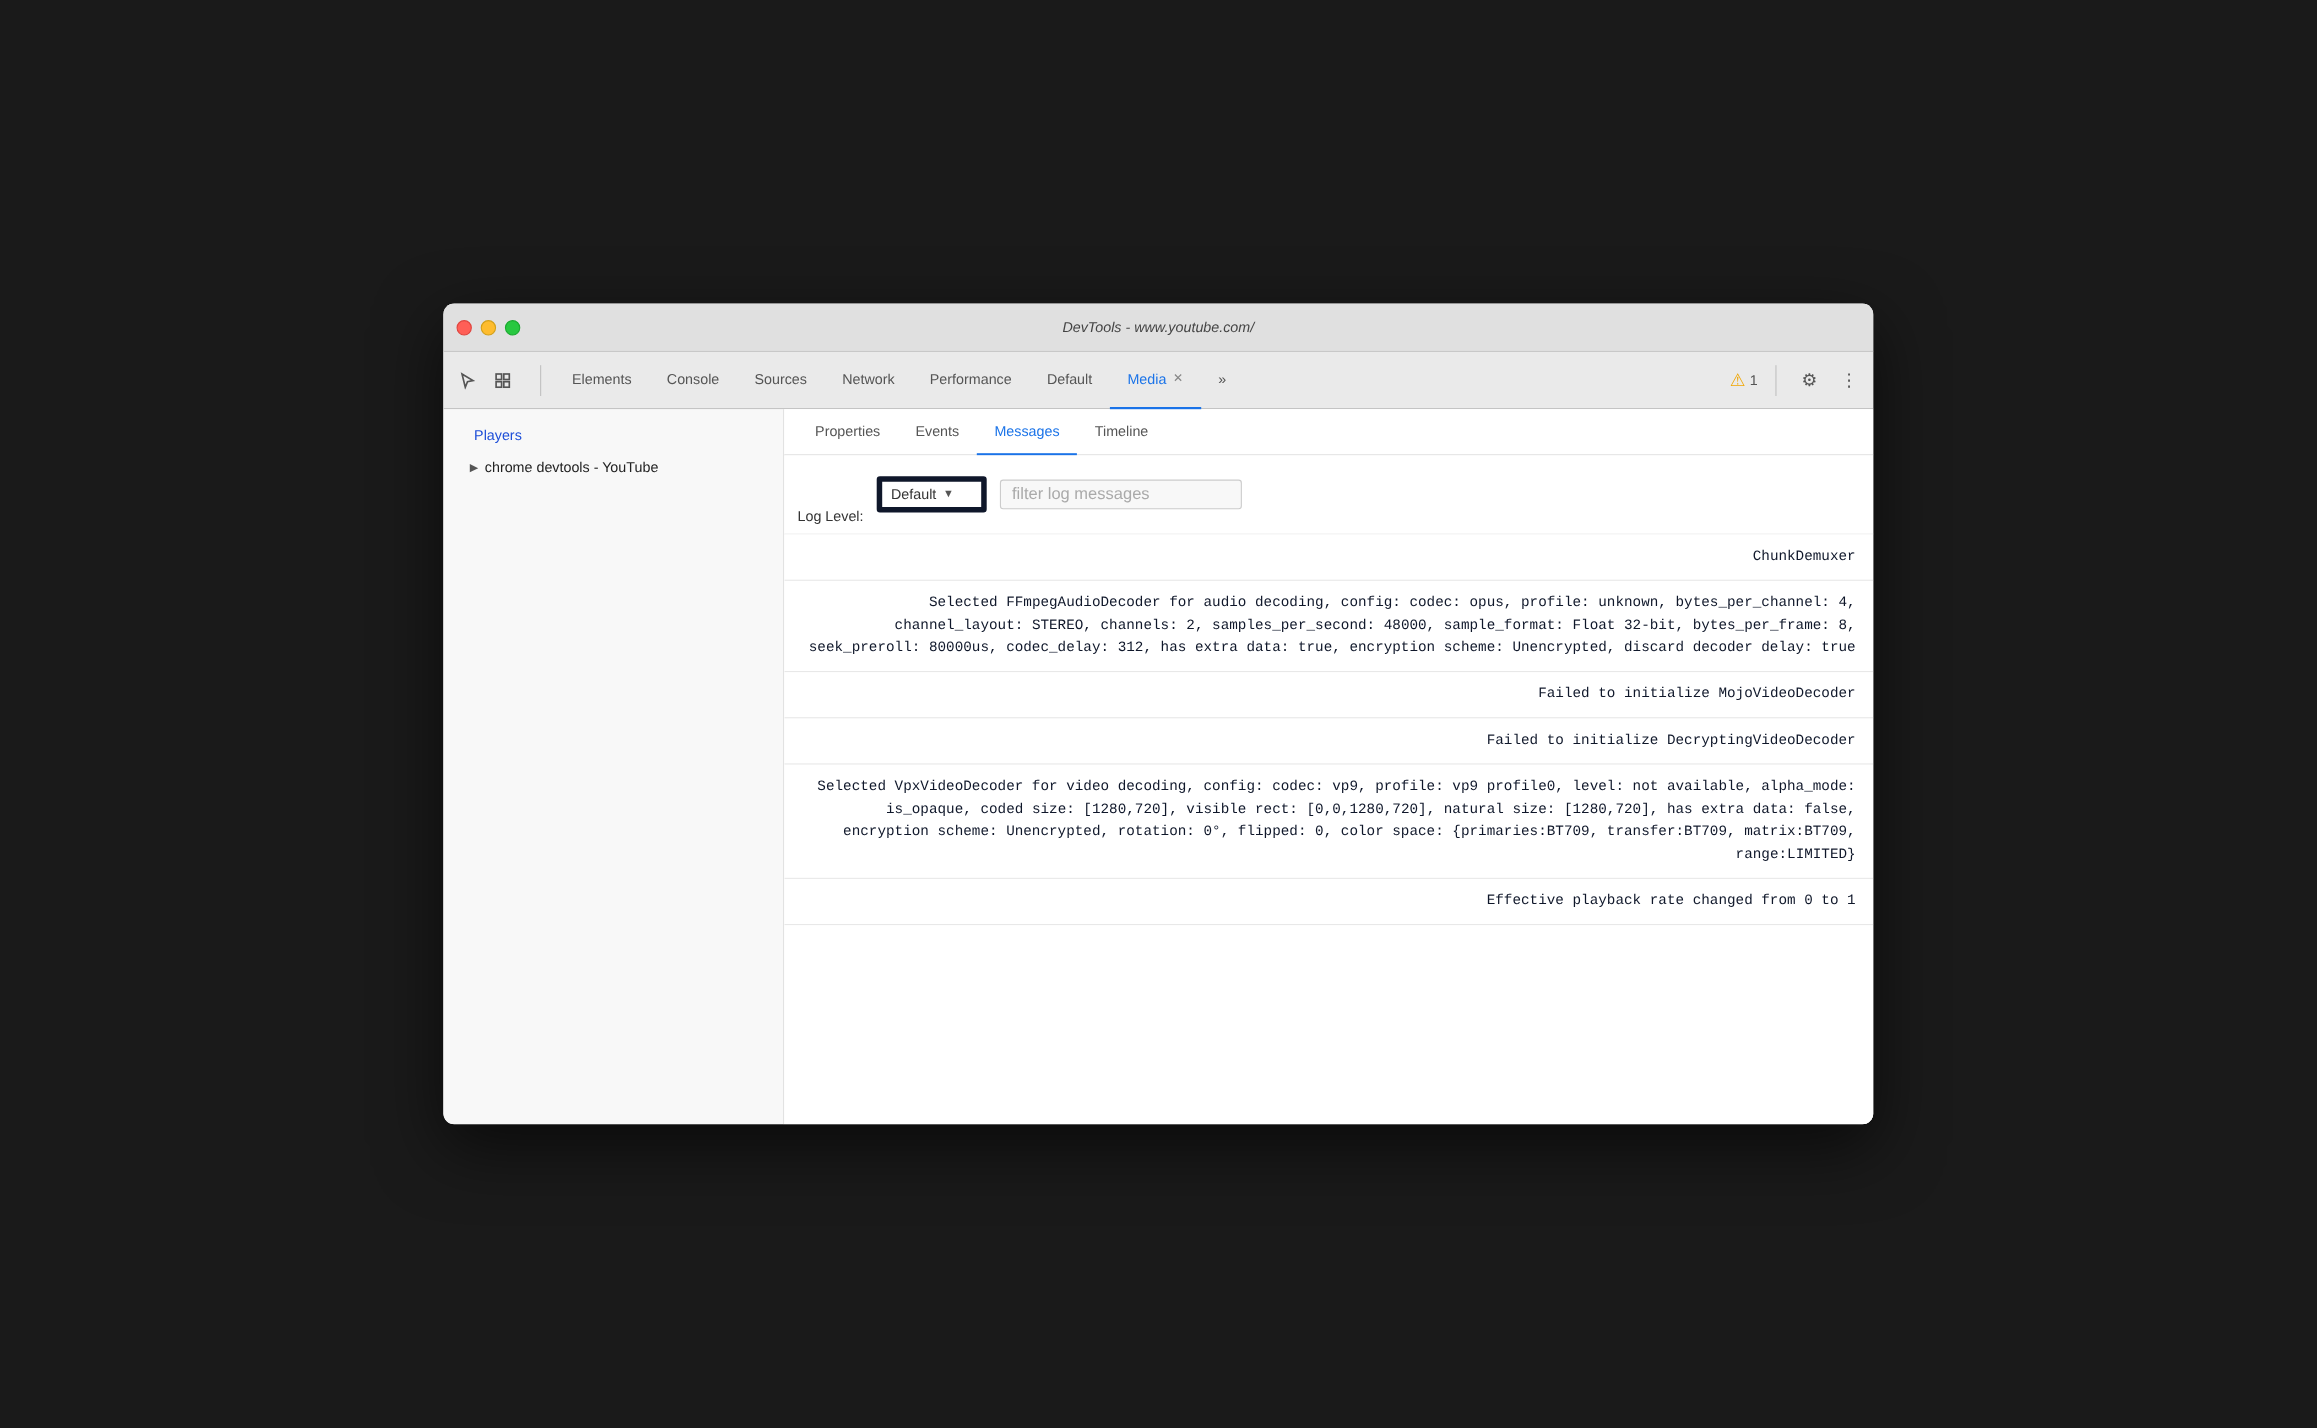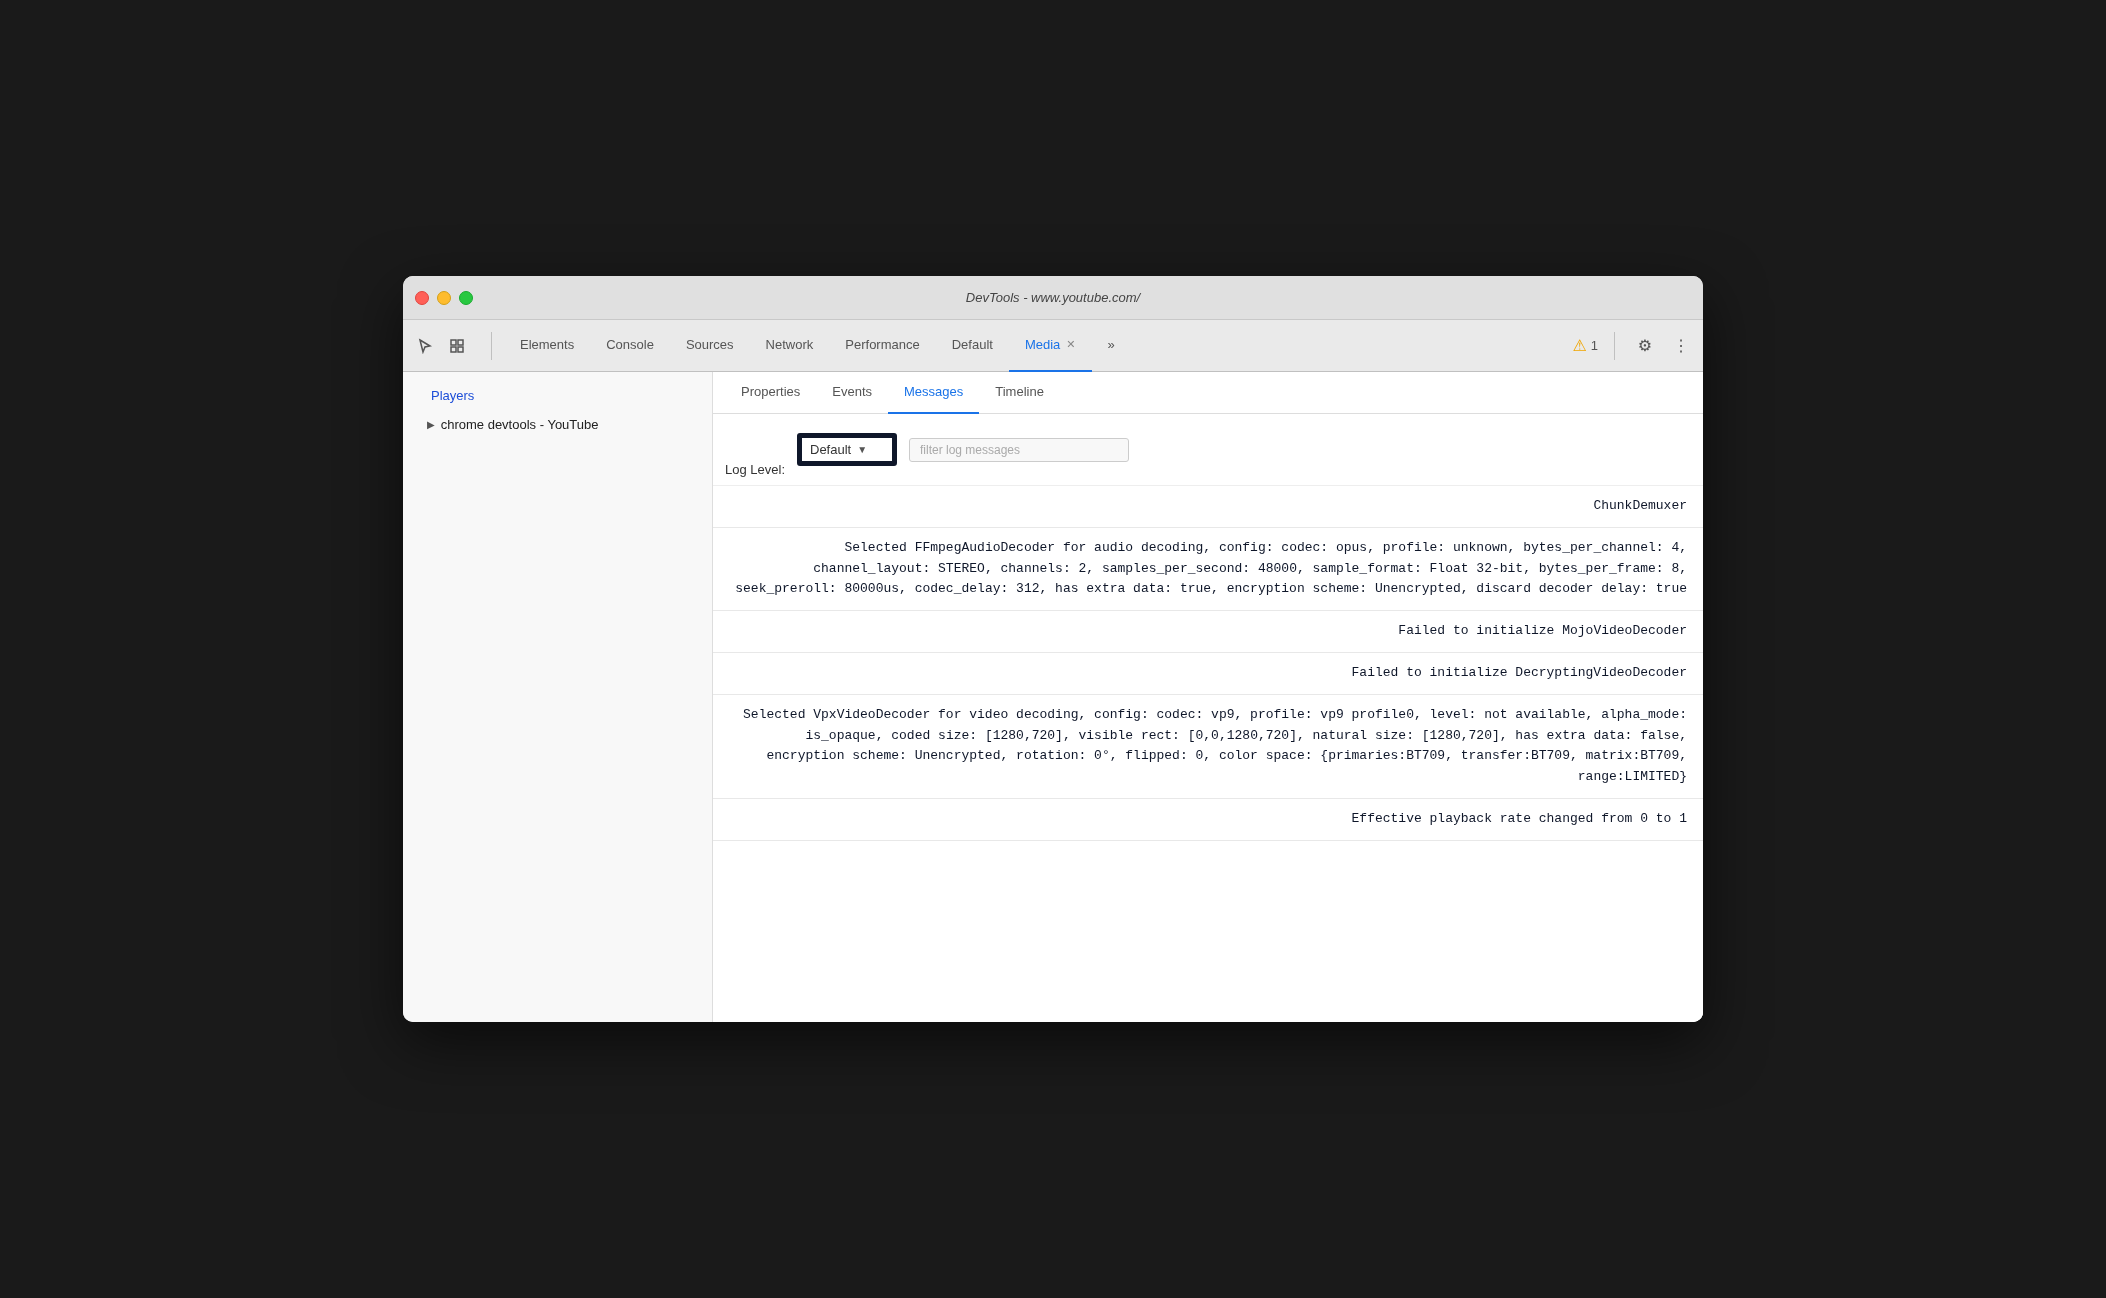--- a/index.html
+++ b/index.html
@@ -264,21 +264,21 @@
     }
 
     .select-arrow { color: #555; font-size: 10px; }
 
     .filter-input {
       flex: 1;
       max-width: 220px;
       padding: 4px 10px;
       border: 1px solid #ccc;
       border-radius: 3px;
-      font-size: 12px;
+      font-size: 15px;
       color: #333;
       background: #f8f8f8;
       outline: none;
     }
 
     .filter-input::placeholder { color: #aaa; }
 
     
     .messages-list {
       flex: 1;

